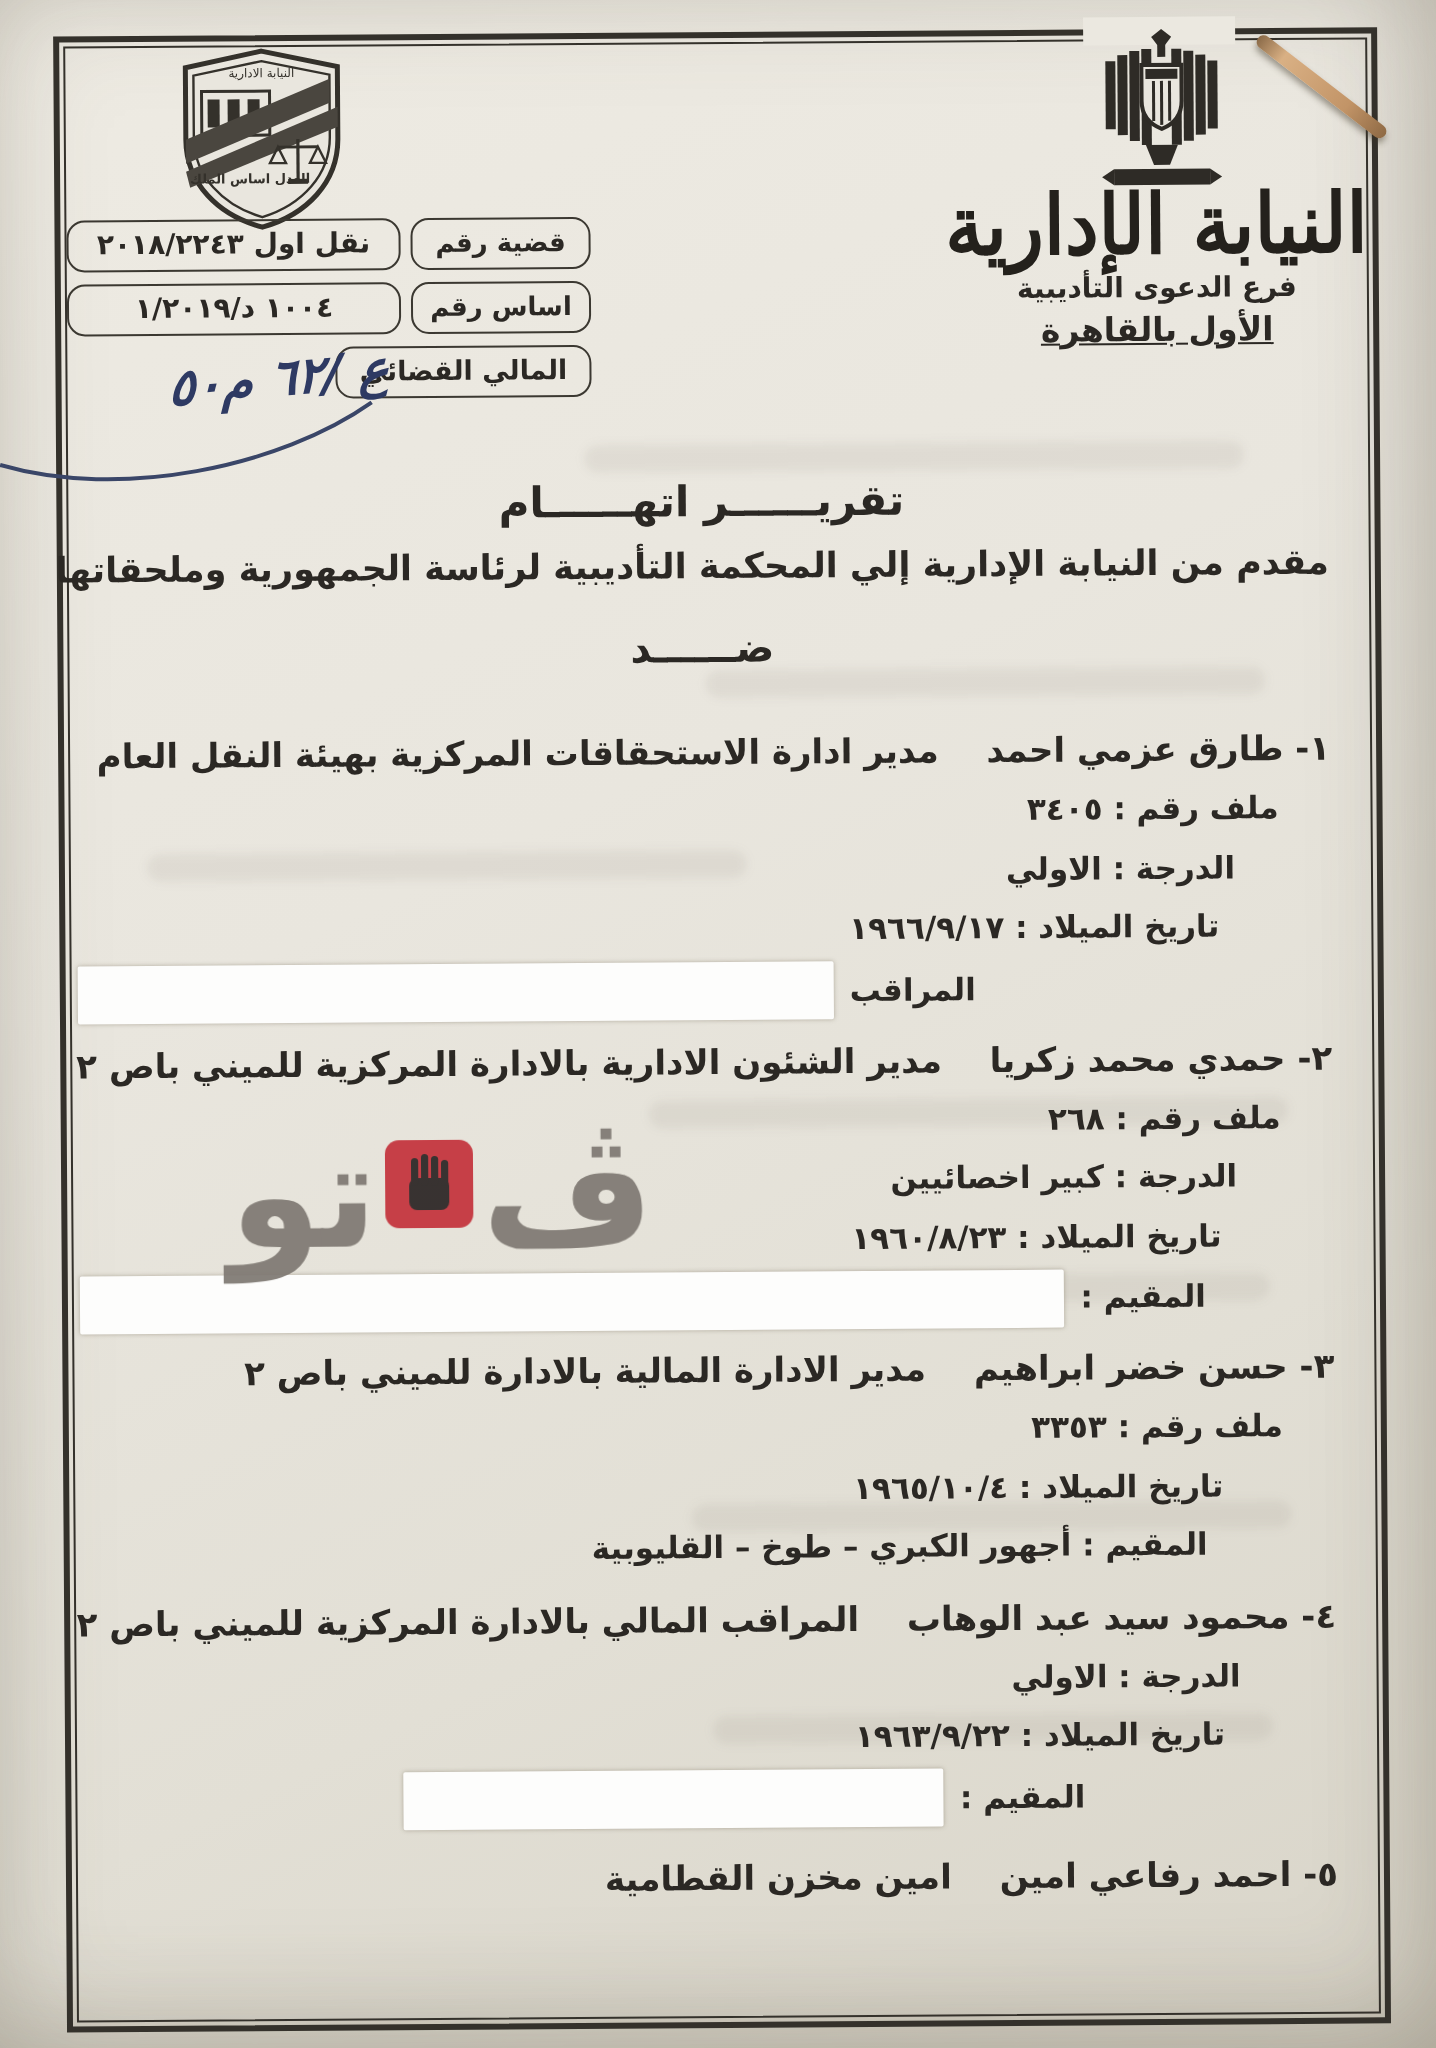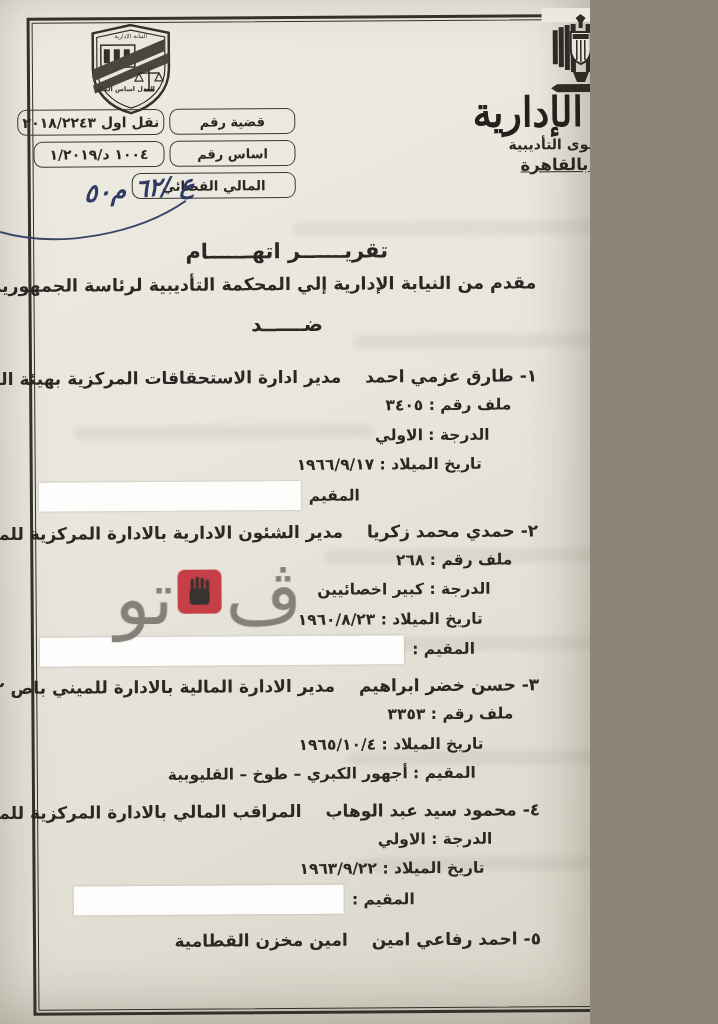--- a/index.html
+++ b/index.html
@@ -1,31 +1,31 @@
 <!DOCTYPE html>
 <html lang="ar"><head>
 <meta charset="utf-8">
 <style>
   html,body{margin:0;padding:0;background:#8e8578;font-family:"DejaVu Sans",sans-serif;}
-  .photo{position:relative;width:590px;height:1024px;overflow:hidden;background:#7d7466;}
+  .photo{position:relative;width:718px;height:1024px;overflow:hidden;background:#7d7466;}
   .paper{position:absolute;inset:-10px -6px -6px -6px;transform:rotate(-0.4deg);transform-origin:50% 50%;
     background:linear-gradient(155deg,#eeebe3 0%,#e9e6de 40%,#e2dfd5 70%,#d8d4c8 100%);
     box-shadow:inset 0 0 60px rgba(95,85,68,.28), inset -18px -24px 55px rgba(95,85,68,.18);
     direction:rtl;color:#2b2824;}
   .frame{position:absolute;left:36px;top:26px;width:656px;height:992px;border:3px solid #34312b;z-index:2;}
   .frame::after{content:"";position:absolute;inset:2px;border:1px solid #34312b;}
   .eagle-patch{position:absolute;left:551px;top:20px;width:76px;height:14px;background:#ebe8e0;z-index:3;}
 
   
   .seal{position:absolute;left:90px;top:32px;z-index:4;}
   
   .stamps{position:absolute;left:42px;top:118px;width:262px;z-index:4;direction:rtl;}
   .stamp-row{display:flex;gap:5px;margin-bottom:6px;align-items:stretch;}
   .stamp-label{flex:0 0 84px;border:1.6px solid #3b3831;border-radius:9px;display:flex;align-items:center;justify-content:center;
-    font-size:13px;font-weight:bold;padding:4px 20px;white-space:nowrap;text-align:right;}
+    font-size:13px;font-weight:bold;padding:4px 2px;white-space:nowrap;text-align:right;}
   .stamp-label.wide{flex:0 0 122px;font-size:13.5px;}
   .stamp-value{flex:1;border:1.6px solid #3b3831;border-radius:9px;display:flex;align-items:center;justify-content:center;
     font-size:14px;font-weight:600;padding:4px 4px;white-space:nowrap;}
   .handwriting{position:absolute;left:28px;top:186px;width:175px;z-index:5;color:#2e3a63;
     font-size:25px;font-weight:bold;font-style:italic;transform:rotate(-5deg) skewX(-6deg);white-space:nowrap;direction:rtl;}
   .flourish{position:absolute;left:-2px;top:196px;z-index:5;}
 
   
   .eagle{position:absolute;left:552px;top:24px;z-index:4;}
   .rheader{position:absolute;left:478px;top:102px;width:218px;text-align:center;z-index:4;direction:rtl;}
@@ -55,21 +55,21 @@
   .res-row{display:flex;align-items:center;height:30px;font-size:15.5px;font-weight:600;white-space:nowrap;}
   .redaction{background:#fdfdfc;box-shadow:0 0 2px rgba(120,110,90,.5);height:29px;margin-right:8px;border-radius:1px;}
   .res-1{padding-right:178px;} .res-1 .redaction{width:388px;}
   .res-2{padding-right:64px;}  .res-2 .redaction{width:498px;}
   .res-4{padding-right:126px;} .res-4 .redaction{width:270px;}
   .res-plain{padding-right:64px;}
 
   
   .veto{position:absolute;left:120px;top:578px;z-index:7;display:flex;direction:rtl;align-items:flex-end;gap:4px;
     opacity:.92;filter:blur(.2px);}
-  .veto .gl{font-size:74px;font-weight:normal;color:#7e7872;line-height:.8;font-family:"DejaVu Sans",sans-serif;}
+  .veto .gl{font-size:74px;font-weight:bold;color:#7e7872;line-height:.8;font-family:"DejaVu Sans",sans-serif;}
   .veto .hand-box{width:44px;height:44px;background:#c4323b;border-radius:7px;display:flex;align-items:center;justify-content:center;margin-bottom:14px;}
 
   
   .smudge{position:absolute;height:14px;border-radius:7px;background:rgba(110,100,84,.09);filter:blur(2.5px);z-index:1;}
 </style>
 </head>
 <body>
 
 <div class="photo">
   <div class="paper">
@@ -169,21 +169,21 @@
         <div class="defendant">
           <div class="d-name">
             <span>١-</span>
             <span>طارق عزمي احمد</span>
             <span class="pos">مدير ادارة الاستحقاقات المركزية بهيئة النقل العام</span>
           </div>
           <div class="d-line ind-file">ملف رقم : ٣٤٠٥</div>
           <div class="d-line ind-grade">الدرجة : الاولي</div>
           <div class="d-line ind-birth">تاريخ الميلاد : ١٩٦٦/٩/١٧</div>
           <div class="res-row res-1">
-            <span>المقيم</span>
+            <span>المراقب</span>
             <span class="redaction"></span>
           </div>
         </div>
 
         <div class="defendant">
           <div class="d-name">
             <span>٢-</span>
             <span>حمدي محمد زكريا</span>
             <span class="pos">مدير الشئون الادارية بالادارة المركزية للميني باص ٢</span>
           </div>

